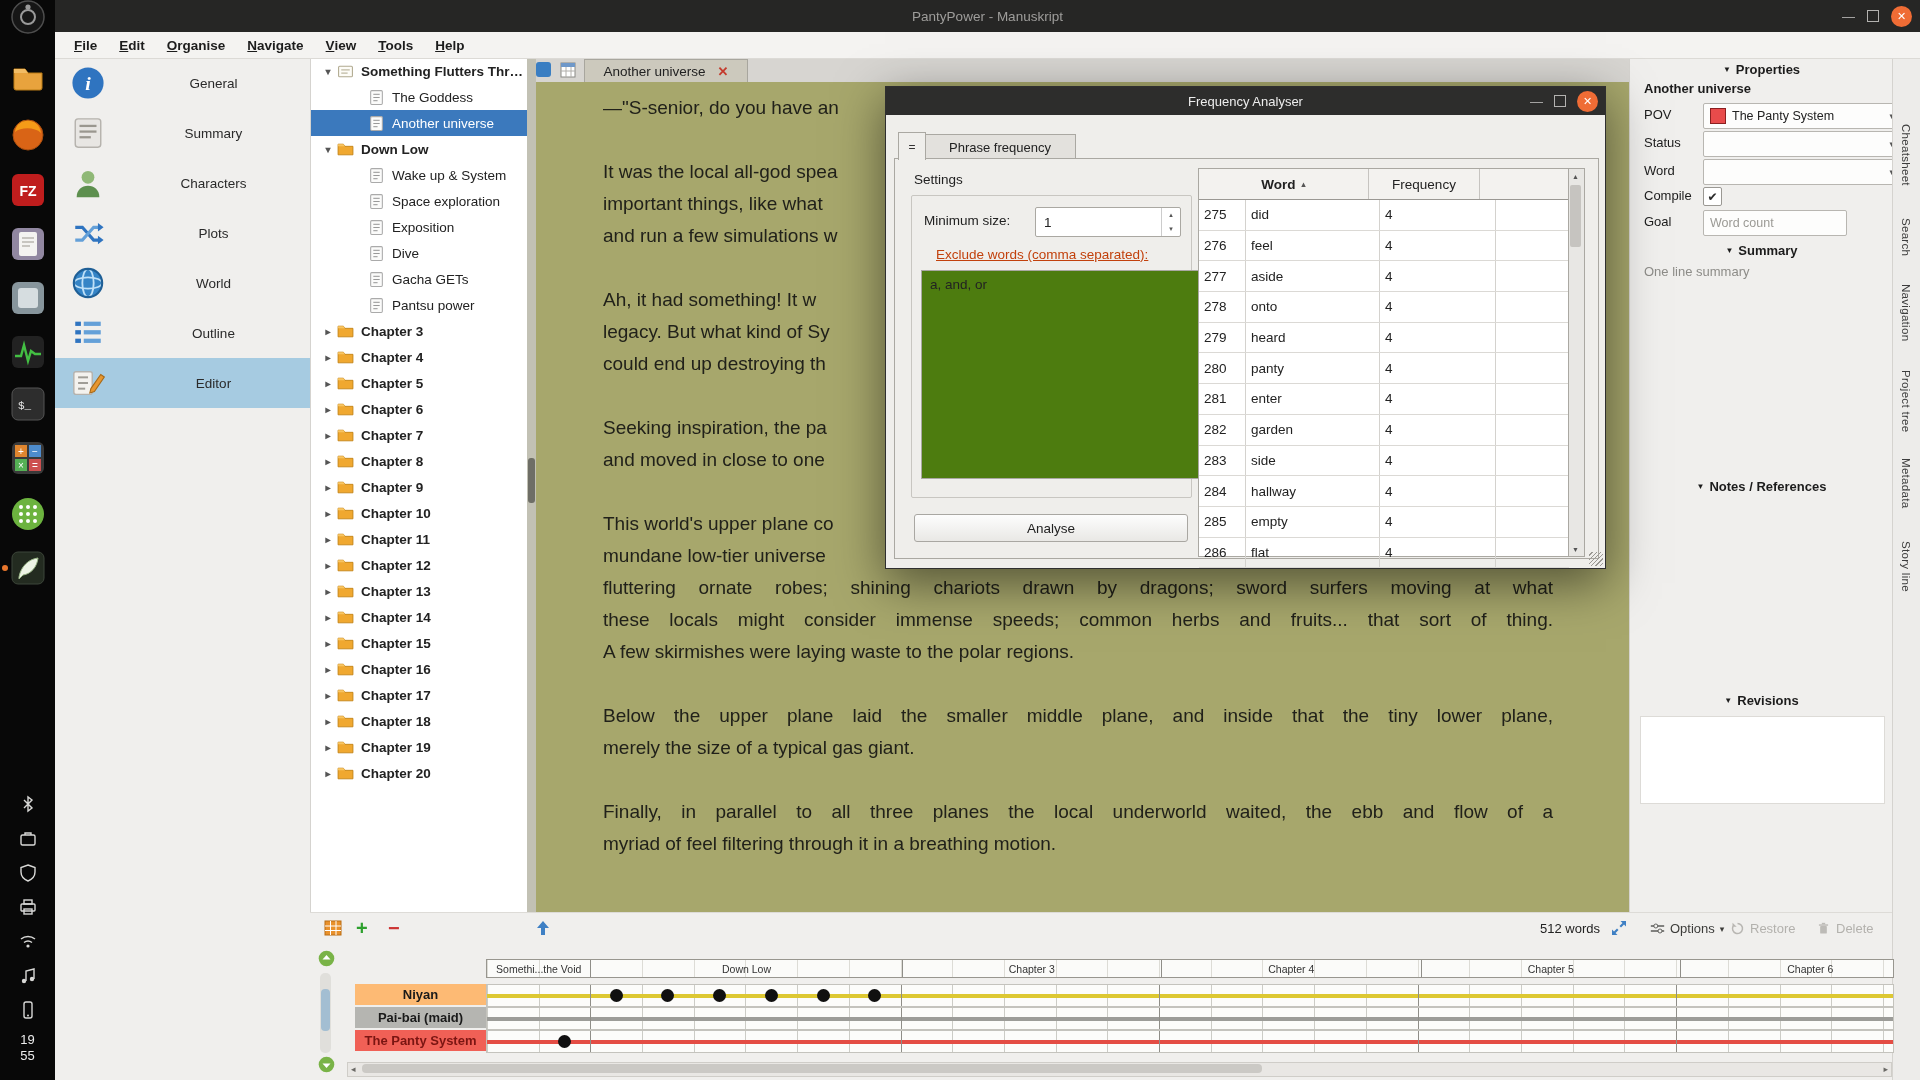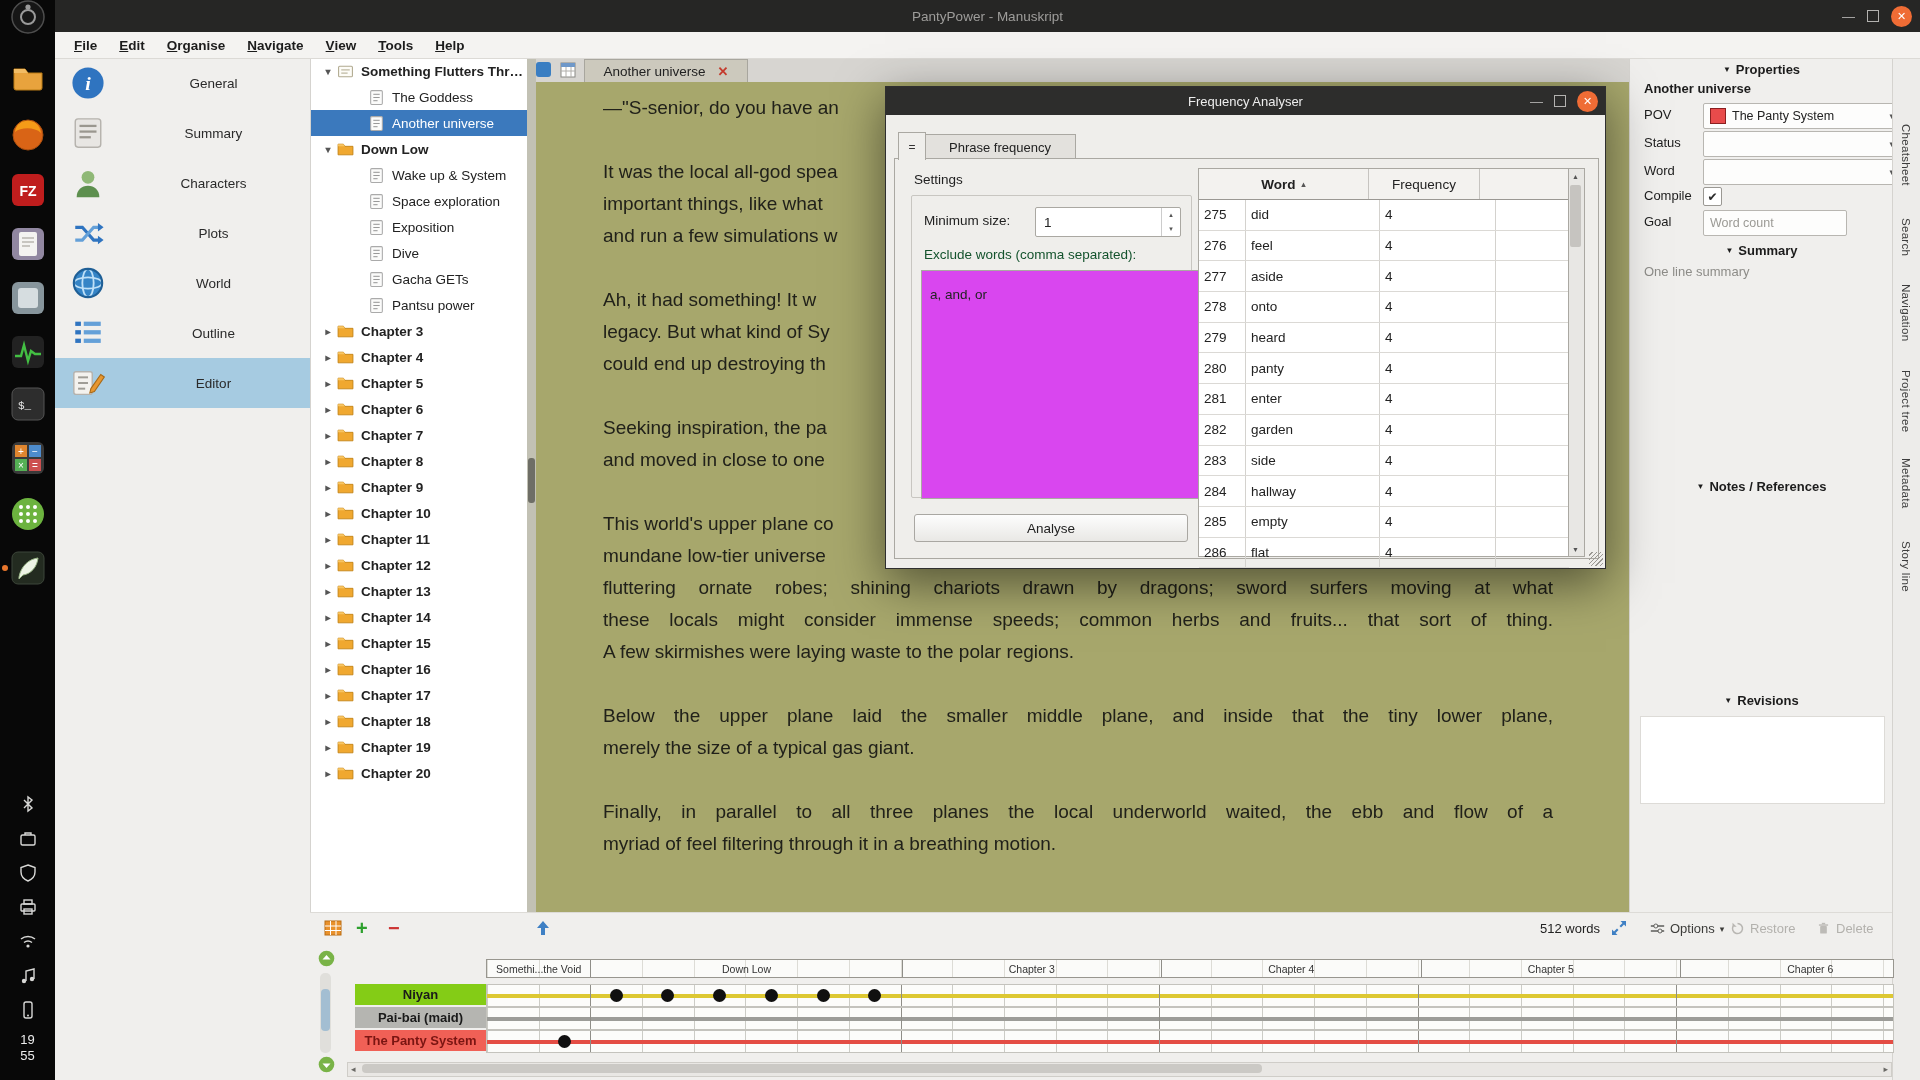--- a/index.html
+++ b/index.html
@@ -114,22 +114,22 @@
   .fd-tab1{position:absolute;left:12px;top:45px;width:26px;height:27px;background:#efeeeb;border:1px solid #aaa8a2;border-bottom:none;display:flex;align-items:center;justify-content:center;font-size:12px;color:#333;z-index:2;}
   .fd-tab2{position:absolute;left:38px;top:47px;width:150px;height:25px;background:#e3e1dd;border:1px solid #aaa8a2;display:flex;align-items:center;justify-content:center;font-size:13px;color:#222;}
   .fd-pane{position:absolute;left:8px;top:71px;width:703px;height:399px;border:1px solid #aaa8a2;background:#efeeeb;}
   .fd-settings-label{position:absolute;left:19px;top:13px;font-size:13.5px;color:#222;}
   .fd-group{position:absolute;left:16px;top:36px;width:279px;height:301px;border:1px solid #c8c6c1;border-radius:2px;}
   .fd-minlabel{position:absolute;left:12px;top:17px;font-size:13.5px;color:#222;}
   .fd-spin{position:absolute;left:123px;top:11px;width:144px;height:28px;background:#fff;border:1px solid #aaa8a2;border-radius:2px;}
   .fd-spin .val{position:absolute;left:8px;top:0;height:28px;display:flex;align-items:center;font-size:13.5px;color:#222;}
   .fd-spin .arrows{position:absolute;right:0;top:0;width:18px;height:28px;border-left:1px solid #ccc;display:flex;flex-direction:column;}
   .fd-spin .arrows span{flex:1;display:flex;align-items:center;justify-content:center;font-size:7px;color:#555;}
-  .fd-exlabel{position:absolute;left:12px;top:51px;font-size:13.5px;color:#14532d;}
-  .fd-textarea{position:absolute;left:9px;top:74px;width:260px;height:195px;background:#d946ef;border:1px solid #aaa8a2;font-size:13.5px;color:#222;padding:16px 8px;}
+  .fd-exlabel{position:absolute;left:24px;top:51px;font-size:13.5px;color:#c2410c;text-decoration:underline;}
+  .fd-textarea{position:absolute;left:9px;top:74px;width:260px;height:195px;background:#4d7c0f;border:1px solid #aaa8a2;font-size:13.5px;color:#222;padding:6px 8px;}
   .fd-analyse{position:absolute;left:19px;top:355px;width:272px;height:26px;background:linear-gradient(#fdfdfd,#e9e8e5);border:1px solid #a9a7a2;border-radius:3px;display:flex;align-items:center;justify-content:center;font-size:13.5px;color:#222;}
   .fd-table{position:absolute;left:303px;top:9px;width:370px;height:387px;background:#fff;border:1px solid #aaa8a2;}
   .ft-head{display:flex;height:30px;background:#f3f2ef;border-bottom:1px solid #9a9893;font-size:13.5px;color:#222;}
   .ft-head .c{display:flex;align-items:center;justify-content:center;border-right:1px solid #c6c4c0;}
   .ft-hw{width:169px;font-weight:bold;gap:6px;}
   .ft-hf{width:110px;}
   .ft-hb{flex:1;border-right:none !important;}
   .sort-arrow{font-size:8px;color:#555;}
   .fr-row{display:flex;height:29.7px;border-bottom:1px solid #dbd9d5;font-size:13.5px;color:#222;}
   .fr-row .c{display:flex;align-items:center;border-right:1px solid #d4d2ce;padding-left:5px;overflow:hidden;}
@@ -873,21 +873,21 @@
         <div class="tl-sec" style="width: 258.5px;">Chapter 3</div>
         <div class="tl-sec" style="width: 258.5px;">Chapter 4</div>
         <div class="tl-sec" style="width: 258.5px;">Chapter 5</div>
         <div class="tl-sec" style="width: 258.5px;">Chapter 6</div>
       </div>
     <div id="tl-hscroll">
       <span class="harrow" style="left:3px">◂</span>
       <div class="handle"></div>
       <span class="harrow" style="right:3px">▸</span>
     </div>
-  <div class="tl-label" style="top: 41px; background: #84cc16; color: rgb(26, 26, 26);">Niyan</div>
+  <div class="tl-label" style="top: 41px; background: #fdba74; color: rgb(26, 26, 26);">Niyan</div>
       <div class="tl-row" style="top: 41px;">
         <div class="tl-line" style="background: rgb(221, 200, 50);"></div>
         <div class="tl-secline" style="left: 103.4px;"></div>
         <div class="tl-secline" style="left: 413.6px;"></div>
         <div class="tl-secline" style="left: 672.1px;"></div>
         <div class="tl-secline" style="left: 930.6px;"></div>
         <div class="tl-secline" style="left: 1189.1px;"></div>
         <div class="tl-dot" style="left: 129.25px;"></div>
         <div class="tl-dot" style="left: 180.95px;"></div>
         <div class="tl-dot" style="left: 232.65px;"></div>

